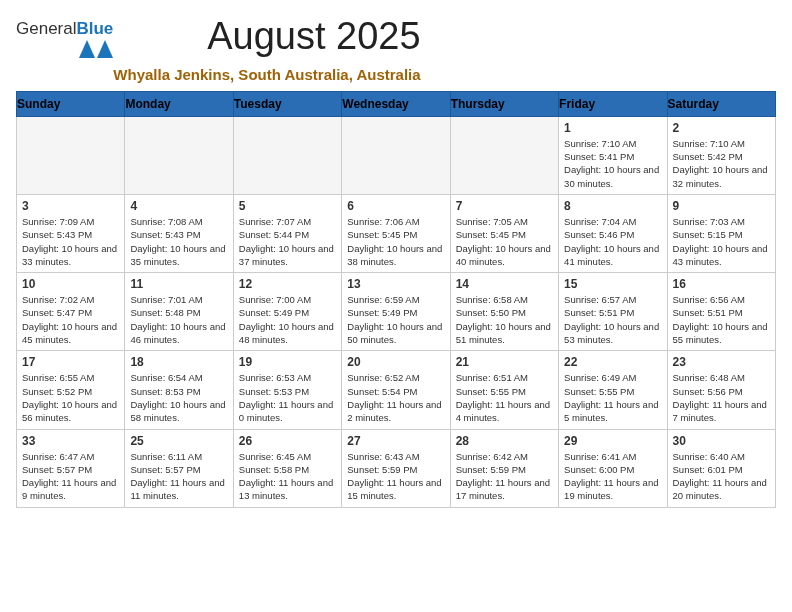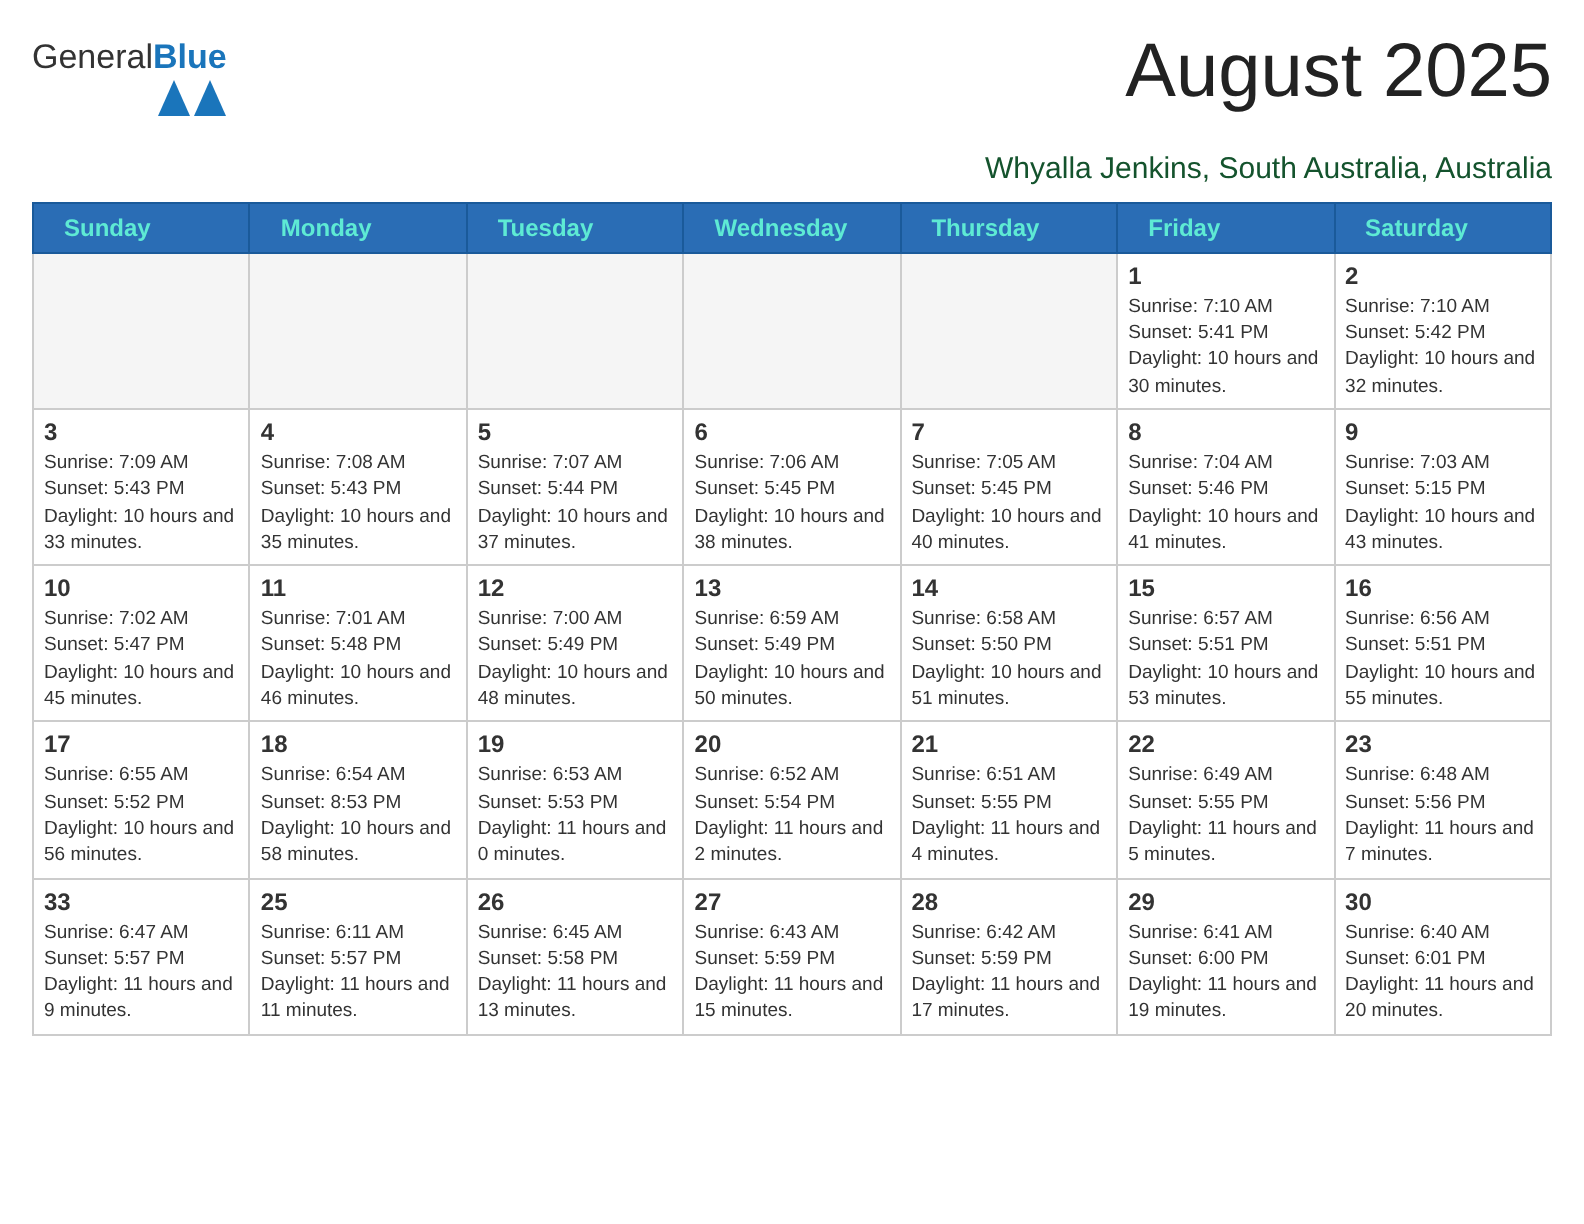--- a/index.html
+++ b/index.html
@@ -5,55 +5,56 @@
     * { box-sizing: border-box; margin: 0; padding: 0; }
     body {
       font-family: Arial, sans-serif;
       background: #fff;
       width: 792px;
       min-height: 612px;
       padding: 16px;
     }
     .header-area {
       display: flex;
-      justify-content: space-between;
+      justify-content: flex-start;
       align-items: flex-start;
       margin-bottom: 8px;
     }
     .logo {
       display: flex;
       align-items: center;
       gap: 4px;
       margin-top: 4px;
     }
     .title-block {
       text-align: right;
     }
     .month-title {
       font-size: 38px;
       font-weight: normal;
       color: #222;
       line-height: 1.1;
     }
     .location-title {
       font-size: 15px;
-      color: #14532d;
-      margin-top: 18px;
+      color: #a16207;
+      margin-top: 8px;
+      font-weight: bold;
     }
     .calendar-table {
       width: 100%;
       border-collapse: collapse;
       table-layout: fixed;
     }
     .calendar-table th {
       background: #2a6db5;
-      color: #5eead4;
+      color: #000000;
       font-size: 12px;
       font-weight: bold;
-      padding: 5px 15px;
+      padding: 5px 0;
       text-align: left;
       border: 1px solid #1a5a9a;
     }
     .calendar-table td {
       border: 1px solid #ccc;
       vertical-align: top;
       padding: 4px 5px;
       font-size: 10px;
       color: #333;
       height: 78px;

